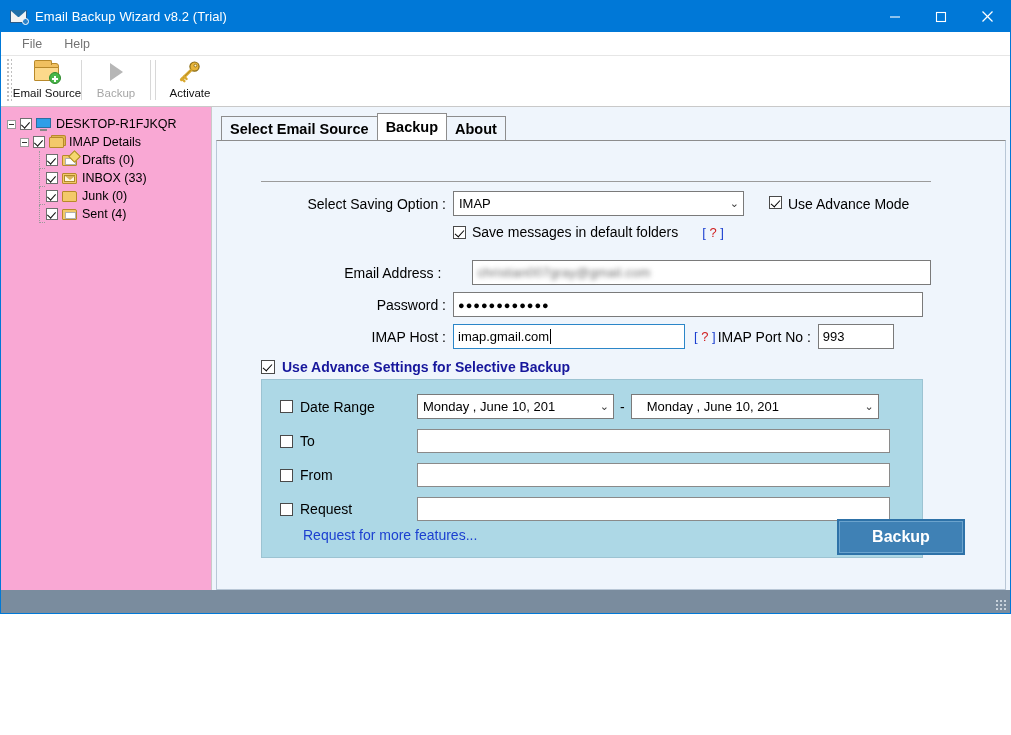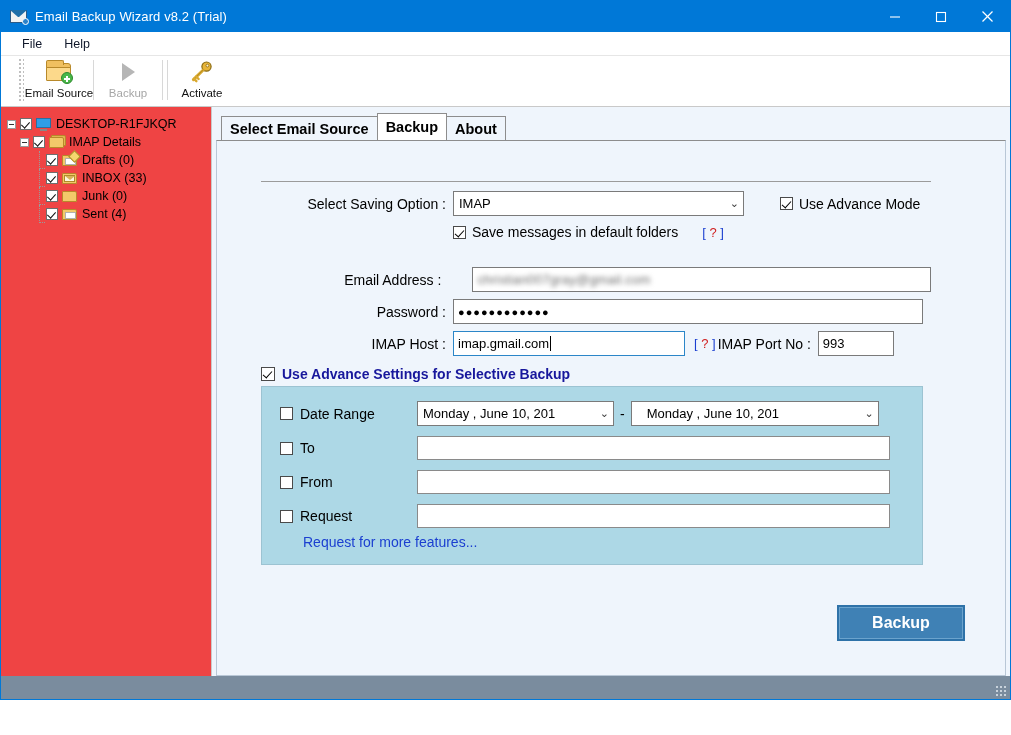--- a/index.html
+++ b/index.html
@@ -4,21 +4,21 @@
 <style>
   * { box-sizing: border-box; }
   html, body { margin:0; padding:0; }
   body {
     width:1011px; height:735px;
     font-family:"Liberation Sans", sans-serif;
     background:#ffffff;
     overflow:hidden;
     -webkit-font-smoothing:none;
   }
-  .app { width:1011px; height:700px; position:relative; background:#fff;
+  .app { width:1011px; height:614px; position:relative; background:#fff;
          border:1px solid #0078d7; display:flex; flex-direction:column; }
 
   
   .titlebar { height:31px; background:#0078d7; color:#fff; display:flex;
               align-items:center; flex:0 0 auto; }
   .tb-icon { width:17px; height:13px; margin-left:9px; margin-right:8px;
              position:relative; flex:0 0 auto; }
   .tb-icon .env { position:absolute; inset:0; background:#f2f2f2;
                   border:1px solid #2b5a86; }
   .tb-icon .flap { position:absolute; left:0; top:0; width:100%; height:0;
@@ -28,25 +28,25 @@
                   border-radius:50%; background:#2b82c9; border:1px solid #fff; }
   .tb-title { font-size:13px; letter-spacing:.1px; flex:1 1 auto; }
   .tb-buttons { display:flex; height:31px; }
   .tb-btn { width:46px; height:31px; display:flex; align-items:center;
             justify-content:center; color:#fff; }
   .tb-btn svg { display:block; }
 
   
   .menubar { height:24px; background:#ffffff; display:flex; align-items:center;
              border-bottom:1px solid #e6e6e6; flex:0 0 auto; padding-left:10px; }
-  .menu-item { font-size:12.5px; color:#0f172a; padding:3px 11px; }
+  .menu-item { font-size:12.5px; color:#737373; padding:3px 11px; }
 
   
   .toolbar { height:51px; background:#ffffff; display:flex; align-items:flex-start;
-             border-bottom:1px solid #c9c9c9; flex:0 0 auto; padding-left:16px; }
+             border-bottom:1px solid #c9c9c9; flex:0 0 auto; padding-left:4px; }
   .grip { width:7px; height:44px; margin-top:3px; margin-right:3px;
           background-image:radial-gradient(#bfbfbf 38%, transparent 40%);
           background-size:4px 4px; background-position:1px 3px; }
   .tbtn { width:64px; height:48px; display:flex; flex-direction:column;
           align-items:center; justify-content:flex-start; padding-top:3px;
           position:relative; }
   .tbtn .lbl { font-size:11.5px; color:#111; margin-top:2px; white-space:nowrap; }
   .tbtn.disabled .lbl { color:#a6a6a6; }
   .tsep { width:1px; height:40px; background:#d8d8d8; margin:4px 2px 0 2px; }
   .ico { width:28px; height:26px; position:relative; }
@@ -74,21 +74,21 @@
   
   .ico-cart svg { position:absolute; left:2px; top:2px; }
 
   
   .ico-key svg { position:absolute; left:2px; top:2px; }
 
   
   .body { flex:1 1 auto; display:flex; min-height:0; background:#fff; }
 
   
-  .sidebar { width:211px; flex:0 0 211px; background:#ef4444;
+  .sidebar { width:211px; flex:0 0 211px; background:#f9a8d4;
              border-right:1px solid #c9c9c9; padding:8px 11px 0 6px; overflow:hidden; }
   .trow { display:flex; align-items:center; height:18px; font-size:12.5px;
           color:#000; white-space:nowrap; position:relative; }
   .tgl { width:9px; height:9px; border:1px solid #9a9a9a; background:#fff;
          margin-right:4px; position:relative; flex:0 0 auto; }
   .tgl::before { content:""; position:absolute; left:1px; top:3px; width:5px; height:1px; background:#333; }
   .spacer { width:13px; flex:0 0 auto; }
   .guide  { width:13px; flex:0 0 auto; position:relative; }
   .guide::before { content:""; position:absolute; left:6px; top:-9px; height:18px;
                    border-left:1px dotted #9a9a9a; }
@@ -353,40 +353,40 @@
         <div class="formwrap">
 
           <div class="gbline"></div>
 
           <div class="row" style="margin-top:9px;">
             <div class="lbl-r" style="width:185px;">Select Saving Option :</div>
             <div class="combo" style="width:291px; margin-left:7px;">
               <span>IMAP</span>
               <span class="chev2">⌄</span>
             </div>
-            <div style="display:flex;align-items:center;margin-left:36px;">
+            <div style="display:flex;margin-left:25px;">
               <span class="ck on"></span>
               <span class="cklbl">Use Advance Mode</span>
             </div>
           </div>
 
           <div class="row" style="margin-top:8px;">
             <div style="width:192px;"></div>
             <div style="display:flex;align-items:center;">
               <span class="ck on"></span>
               <span class="cklbl">Save messages in default folders</span>
             </div>
             <div class="qlink" style="margin-left:24px;">
               <span class="br">[</span>
               <span class="qm">?</span>
               <span class="br">]</span>
             </div>
           </div>
 
-          <div class="row" style="margin-top:27px;gap:24px;">
+          <div class="row" style="margin-top:20px;gap:24px;">
             <div class="lbl-r" style="width:185px;">Email Address :</div>
             <div class="inp" style="width:470px; margin-left:7px;">
               <span class="blurred">christian007gray@gmail.com</span>
             </div>
           </div>
 
           <div class="row" style="margin-top:7px;">
             <div class="lbl-r" style="width:185px;">Password :</div>
             <div class="inp" style="width:470px; margin-left:7px; letter-spacing:1px; font-size:11px;">
               <span>●●●●●●●●●●●●</span>

